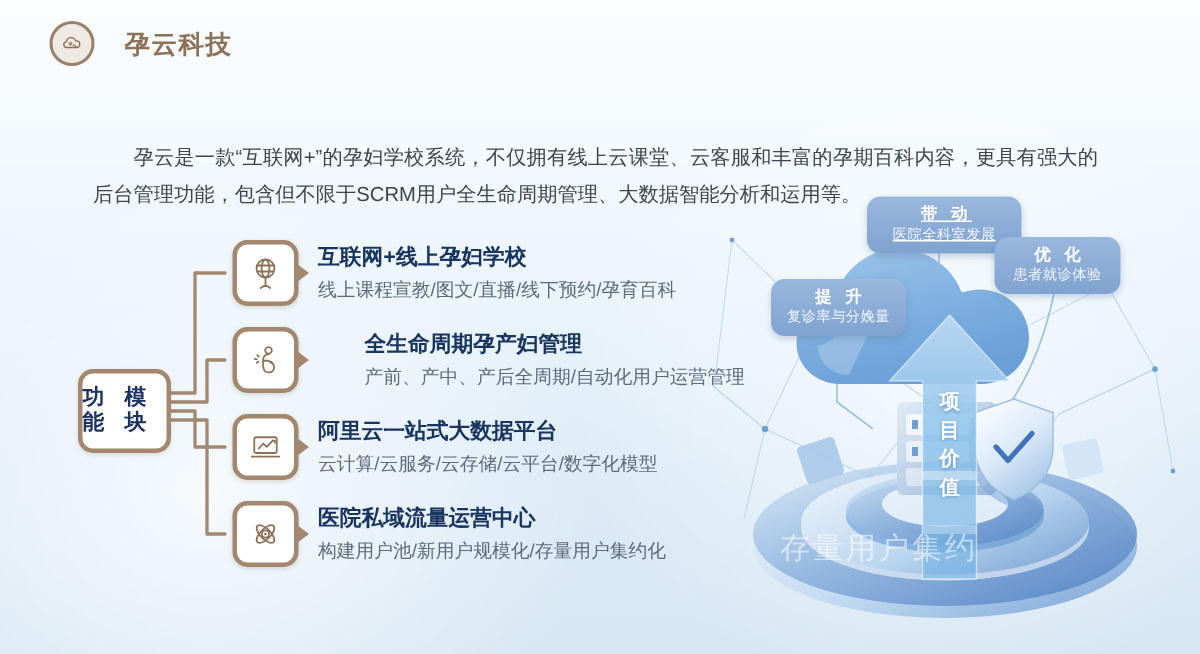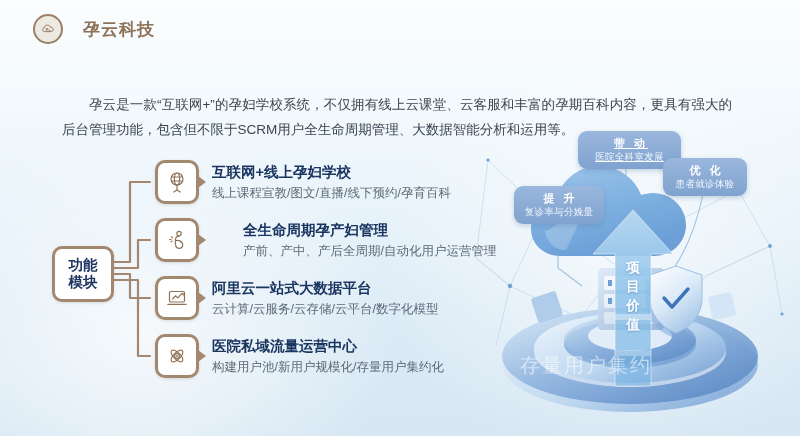--- a/index.html
+++ b/index.html
@@ -102,21 +102,21 @@
 
   .module-hub {
     position: absolute;
     left: 22px; top: 88px;
     width: 62px; height: 56px;
     border: 3px solid #a3876f;
     border-radius: 10px;
     background: #ffffff;
     box-sizing: border-box;
     display: flex;
-    flex-direction: column;
+    flex-direction: row;
     align-items: center;
     justify-content: center;
     line-height: 17px;
     font-size: 14.5px;
     font-weight: bold;
     color: #1d3461;
     box-shadow: 0 1px 3px rgba(120,100,80,0.18);
   }
 
   .connectors {

